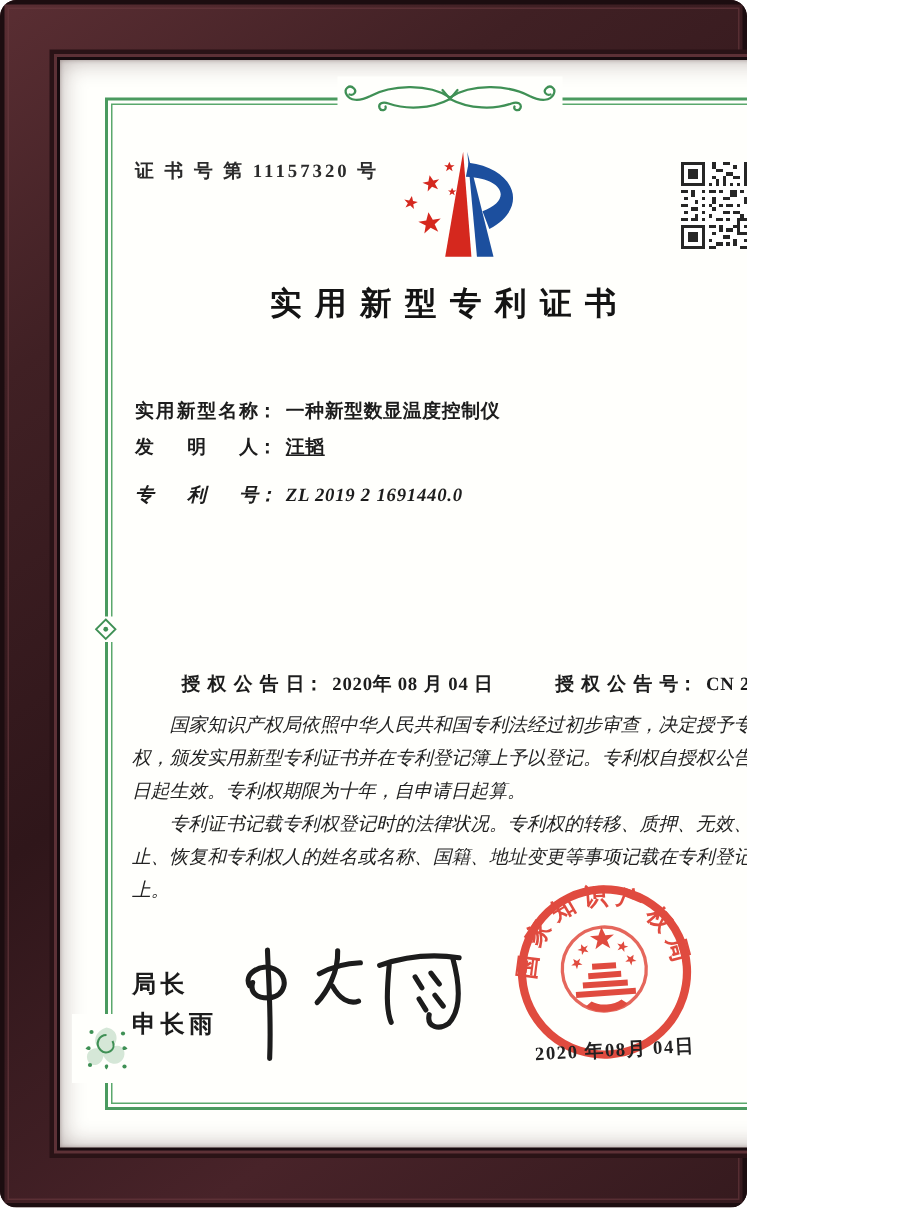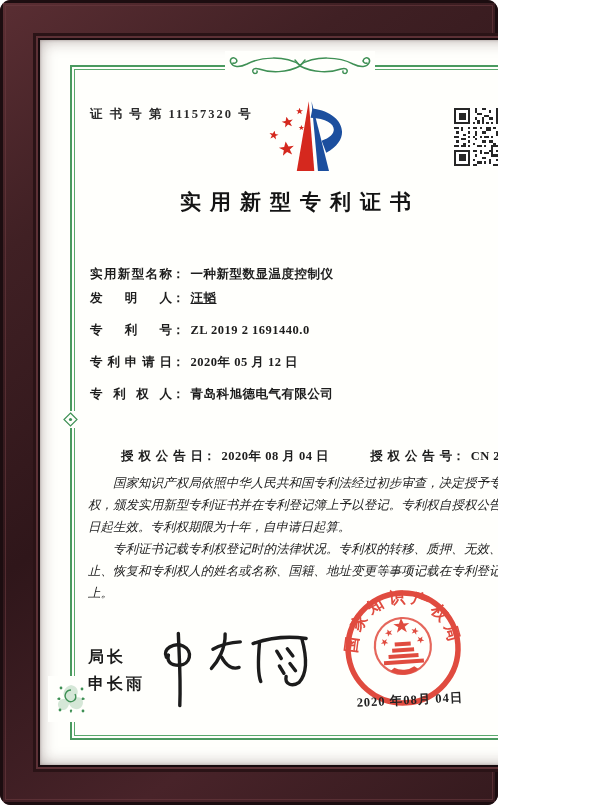--- a/index.html
+++ b/index.html
@@ -184,28 +184,22 @@
     </div>
 
     <div class="title">实用新型专利证书</div>
 
     <div class="frow" style="top:226px;">
       <span class="flabel">实用新型名称</span><span class="fcolon">：</span><span class="fvalue">一种新型数显温度控制仪</span>
     </div>
     <div class="frow" style="top:250px;text-decoration:underline;">
       <span class="flabel">发明人</span><span class="fcolon">：</span><span class="fvalue">汪韬</span>
     </div>
-    <div class="frow" style="top:282px;">
+    <div class="frow" style="top:282px;font-style:italic;">
       <span class="flabel">专利号</span><span class="fcolon">：</span><span class="fvalue">ZL 2019 2 1691440.0</span>
-    </div>
-    <div class="frow" style="top:314px;">
-      <span class="flabel">专利申请日</span><span class="fcolon">：</span><span class="fvalue">2020年 05 月 12 日</span>
-    </div>
-    <div class="frow" style="top:346px;">
-      <span class="flabel">专利权人</span><span class="fcolon">：</span><span class="fvalue">青岛科旭德电气有限公司</span>
     </div>
     <div class="frow" style="top:408px;margin-left:31px;">
       <span><span class="flabel">授权公告日</span><span class="fcolon">：</span><span class="fvalue">2020年 08 月 04 日</span></span>
       <span class="fpair2"><span class="flabel">授权公告号</span><span class="fcolon">：</span><span class="fvalue">CN 211180675 U</span></span>
     </div>
 
     <div class="body-text">
       <p>国家知识产权局依照中华人民共和国专利法经过初步审查，决定授予专利权，颁发实用新型专利证书并在专利登记簿上予以登记。专利权自授权公告之日起生效。专利权期限为十年，自申请日起算。</p>
       <p>专利证书记载专利权登记时的法律状况。专利权的转移、质押、无效、终止、恢复和专利权人的姓名或名称、国籍、地址变更等事项记载在专利登记簿上。</p>
     </div>

